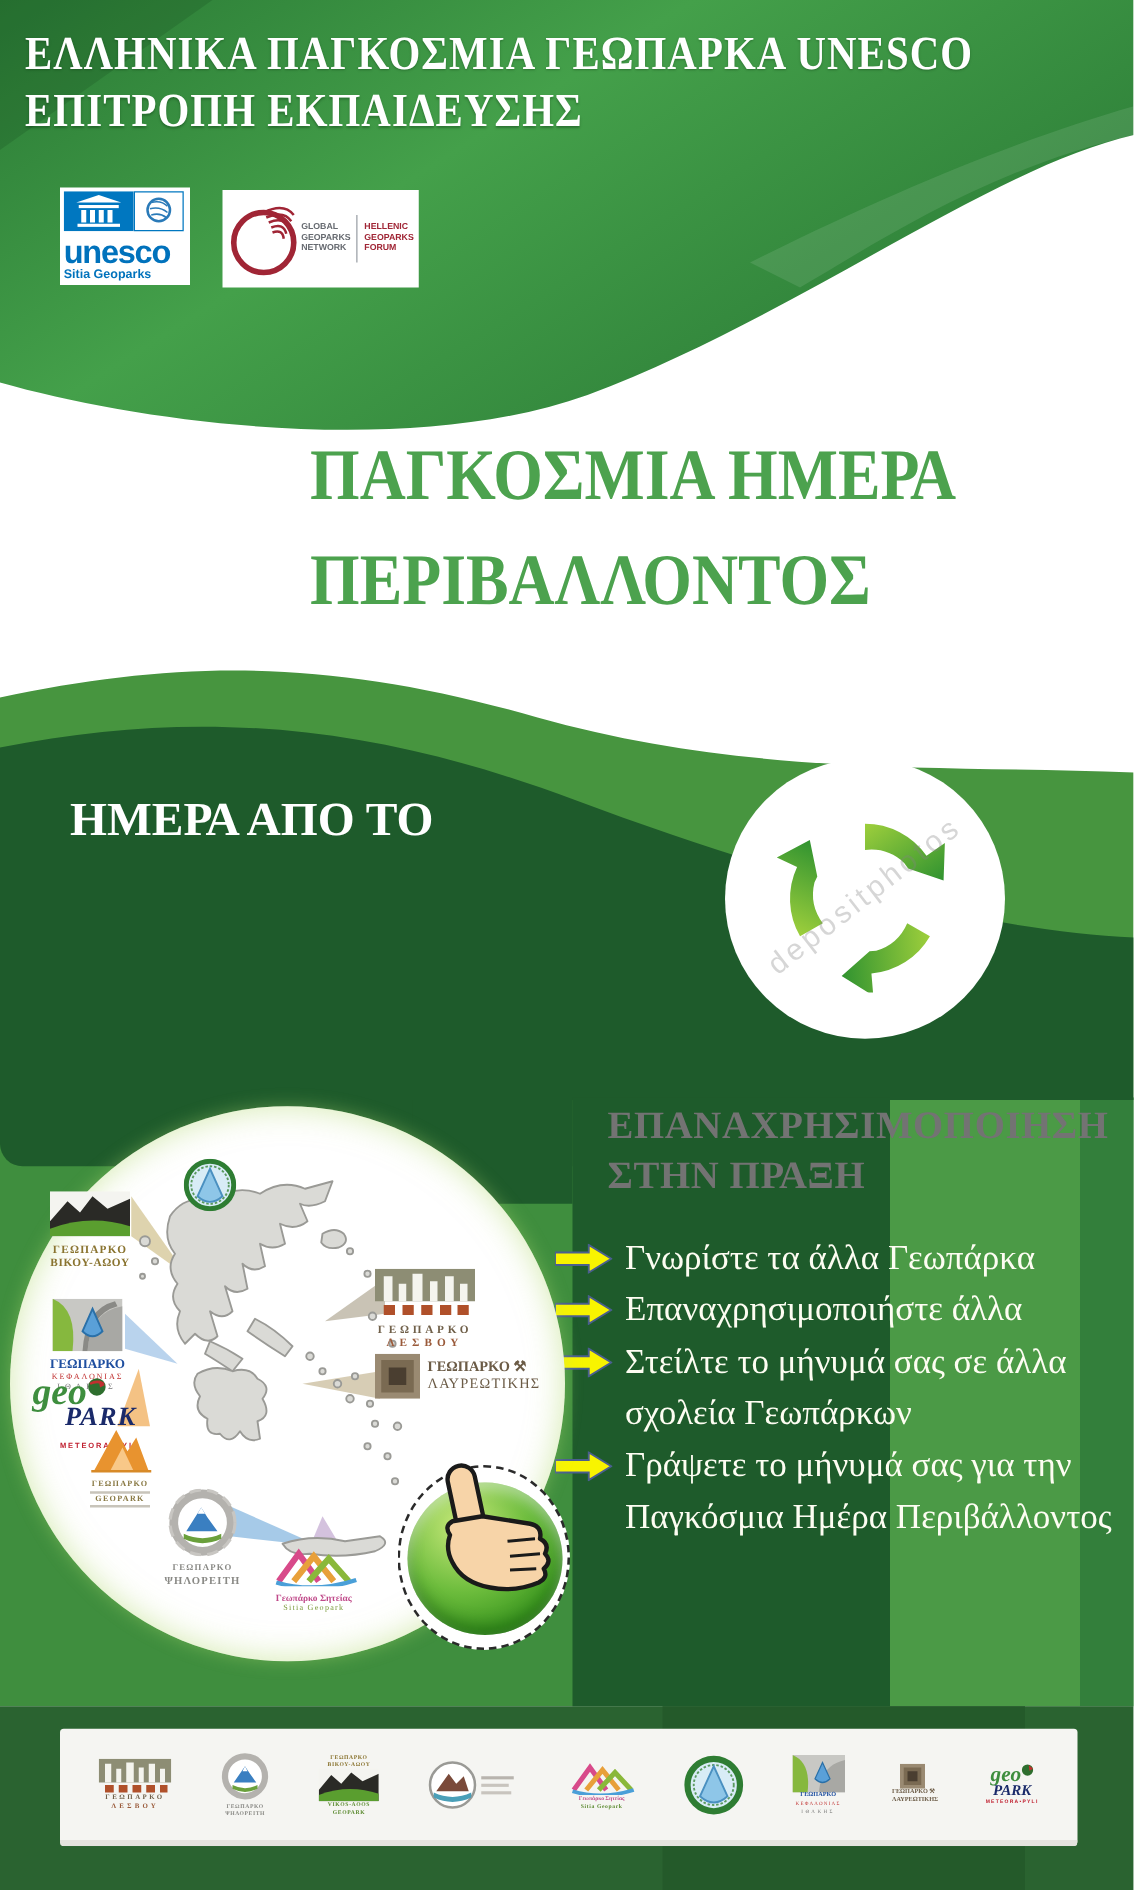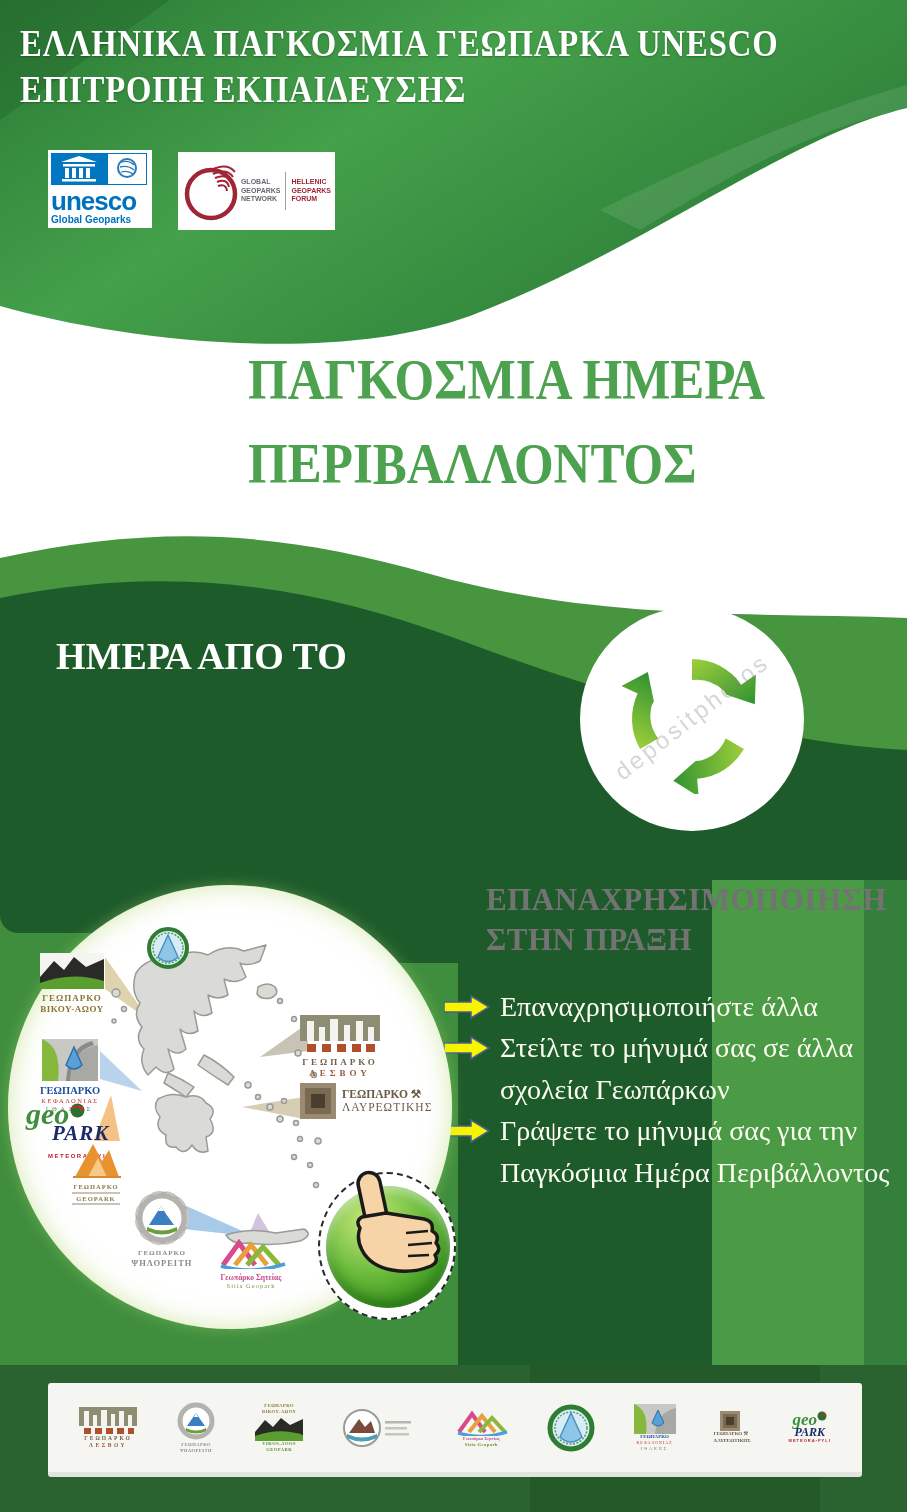--- a/index.html
+++ b/index.html
@@ -142,21 +142,21 @@
         <rect x="35" y="15" width="4" height="10" fill="#ffffff"></rect>
         <rect x="11" y="26" width="34" height="2.5" fill="#ffffff"></rect>
       </svg>
       <svg width="40" height="32">
         <rect width="40" height="32" fill="#ffffff" stroke="#0077c0" stroke-width="2"></rect>
         <circle cx="20" cy="15" r="9" fill="none" stroke="#2a7ab8" stroke-width="2"></circle>
         <path d="M14,9 Q22,7 27,12 M13,14 Q21,12 27,17 M14,19 Q21,17 26,21" stroke="#2a7ab8" stroke-width="1.3" fill="none"></path>
       </svg>
     </div>
     <div class="unesco-word">unesco</div>
-    <div class="unesco-cap">Global Geoparks</div>
+    <div class="unesco-cap">Sitia Geoparks</div>
   </div>
 
   <div class="ggn-box">
     <svg width="58" height="66">
       <circle cx="29" cy="36" r="24" fill="none" stroke="#a02535" stroke-width="4.5"></circle>
       <path d="M29,12 q16,-8 24,2 M31,16 q14,-6 20,3 M33,20 q12,-5 16,4 M35,24 q10,-4 12,5 M36,28 q8,-3 9,5" stroke="#a02535" stroke-width="2" fill="none"></path>
     </svg>
     <div class="ggn-col ggn-left">
       <span class="cap">GLOBAL</span>
       <span class="cap">GEOPARKS</span>
@@ -209,20 +209,26 @@
   <div class="dark-panel"></div>
   <div class="bottom-strip"></div>
   <div class="bottom-strip-mid"></div>
 
   <div class="act-head">
     <span class="ln">ΕΠΑΝΑΧΡΗΣΙΜΟΠΟΙΗΣΗ</span>
     <span class="ln">ΣΤΗΝ ΠΡΑΞΗ</span>
   </div>
 
   <div class="act-list">
+    <div class="act-row">
+      <svg class="larrow" width="46" height="24">
+          <polygon points="0,7 27,7 27,1 45,12 27,23 27,17 0,17" fill="#f8f400" stroke="#4a5f8f" stroke-width="1.5"></polygon>
+        </svg>
+      <div class="act-text">Γνωρίστε τα άλλα Γεωπάρκα</div>
+    </div>
     <div class="act-row">
       <svg class="larrow" width="46" height="24">
           <polygon points="0,7 27,7 27,1 45,12 27,23 27,17 0,17" fill="#f8f400" stroke="#4a5f8f" stroke-width="1.5"></polygon>
         </svg>
       <div class="act-text">Επαναχρησιμοποιήστε άλλα</div>
     </div>
     <div class="act-row">
       <svg class="larrow" width="46" height="24">
           <polygon points="0,7 27,7 27,1 45,12 27,23 27,17 0,17" fill="#f8f400" stroke="#4a5f8f" stroke-width="1.5"></polygon>
         </svg>

